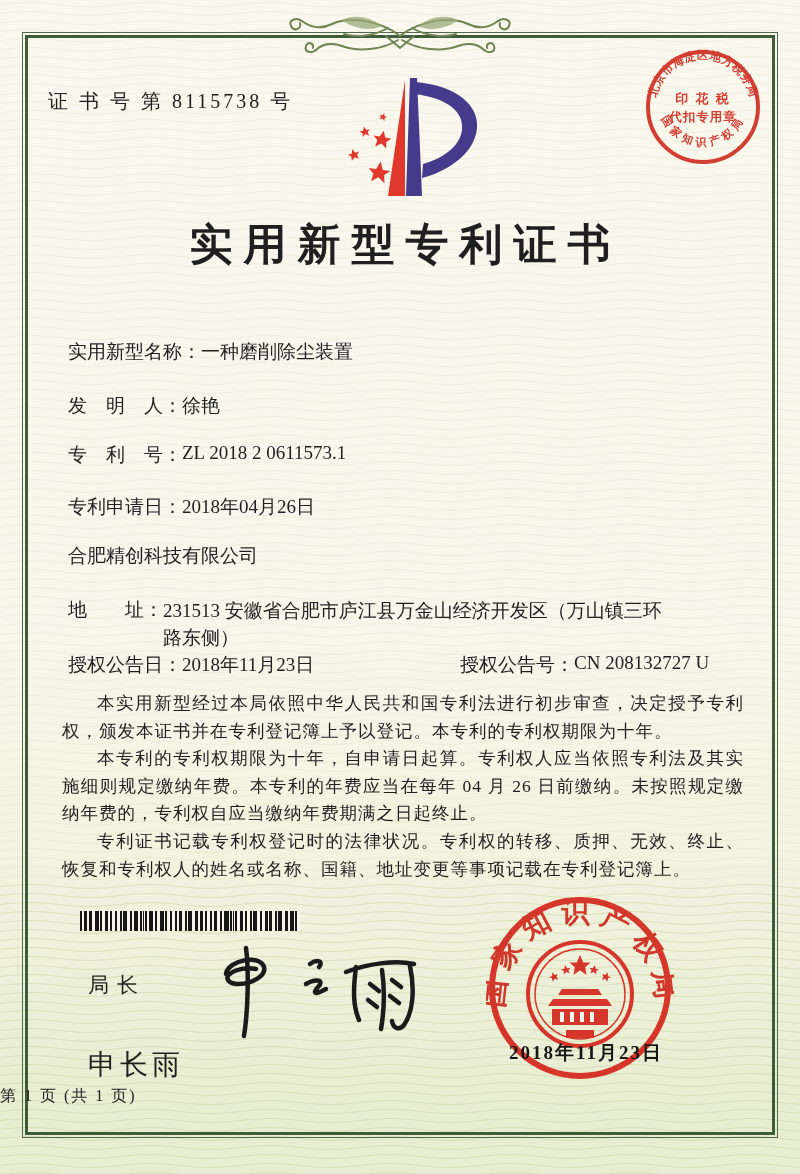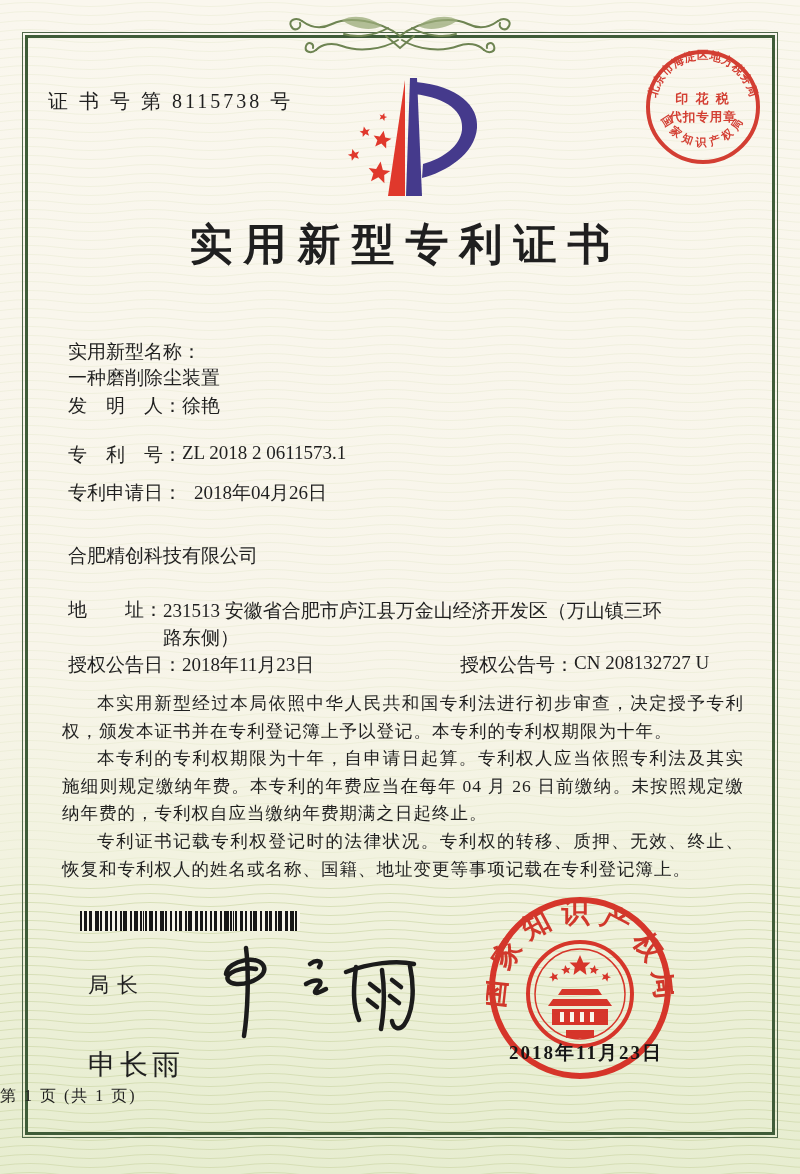--- a/index.html
+++ b/index.html
@@ -22,24 +22,24 @@
   .ornament { position:absolute; left:250px; top:8px; z-index:2; }
   .cert-number { position:absolute; left:48px; top:88px; font-size:20px; letter-spacing:3px; z-index:3; }
   .logo { position:absolute; left:332px; top:70px; z-index:3; }
   .tax-seal { position:absolute; left:643px; top:47px; z-index:4; opacity:.9; }
   .doc-title {
     position:absolute; left:0; right:0; top:216px; text-align:center;
     font-size:43px; font-weight:700; letter-spacing:11px; text-indent:11px; z-index:3;
   }
   .field-row { position:absolute; display:flex; font-size:19px; z-index:3; }
   .field-row .lbl { white-space:pre; }
-  .row-name    { left:68px; top:339px;flex-direction:column; }
+  .row-name    { left:68px; top:339px; }
   .row-inv     { left:68px; top:393px; }
   .row-pat     { left:68px; top:442px; }
-  .row-file    { left:68px; top:480px;gap:12px; }
+  .row-file    { left:68px; top:494px; }
   .row-owner   { left:68px; top:543px; }
   .row-addr    { left:68px; top:597px; }
   .row-addr .val { width:505px; line-height:27px; }
   .row-gdate   { left:68px; top:652px;justify-content:center; }
   .row-gno     { left:460px; top:652px; }
   .body-text { position:absolute; left:62px; top:690px; width:682px; z-index:3; }
   .body-text p {
     font-size:17.5px; line-height:27.6px; text-indent:2em;
     text-align:justify; letter-spacing:1px;
   }

